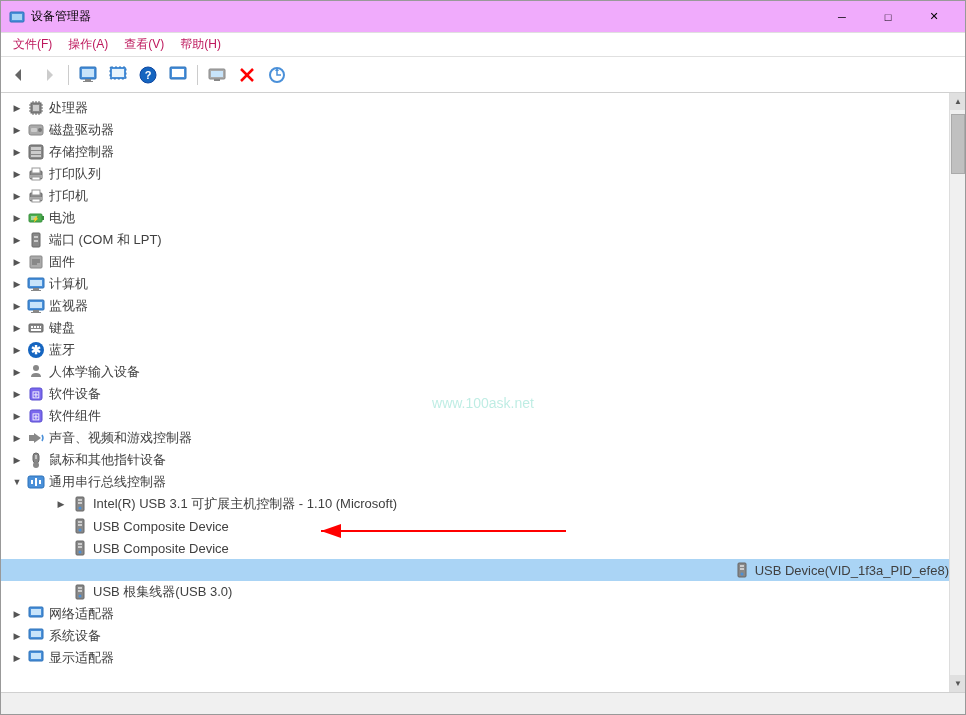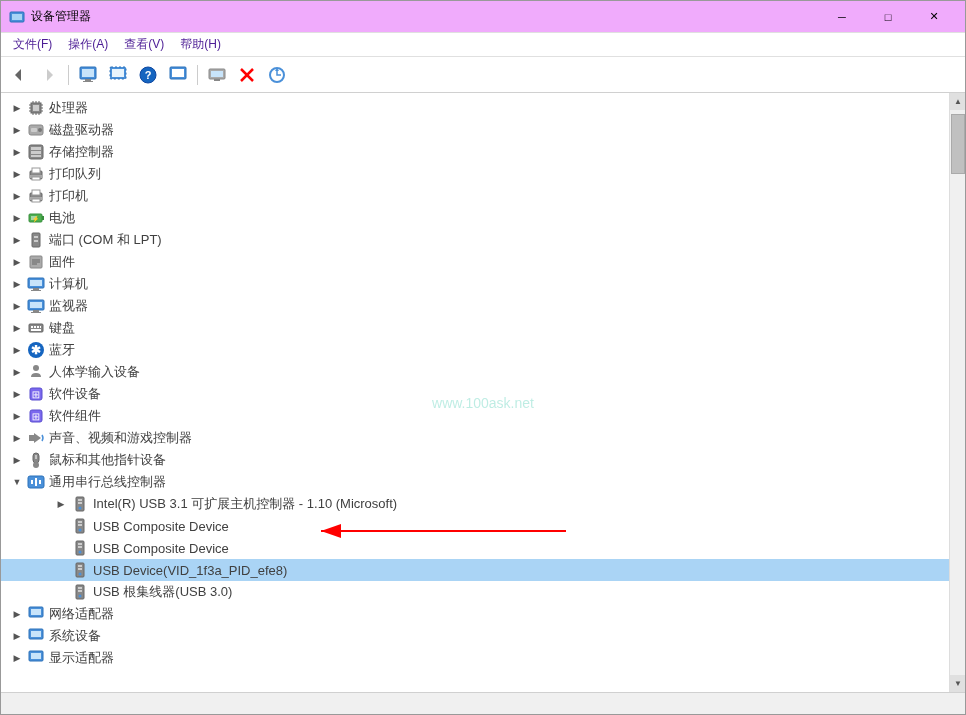--- a/index.html
+++ b/index.html
@@ -63,21 +63,21 @@
       display: flex;
       align-items: center;
       padding: 0 4px;
       border-bottom: 1px solid #e0e0e0;
       background: #fff;
     }
     .menu-item {
       padding: 2px 8px;
       cursor: pointer;
       font-size: 12px;
-      color: #4c1d95;
+      color: #be185d;
     }
     .toolbar {
       height: 36px;
       display: flex;
       align-items: center;
       padding: 0 4px;
       border-bottom: 1px solid #d0d0d0;
       background: #fff;
       gap: 2px;
     }
@@ -187,20 +187,21 @@
     }
     .main-content {
       position: relative;
       flex: 1;
       overflow: hidden;
       display: flex;
     }
     
     .row-selected {
       background: #aad4f5 !important;
+      justify-content: flex-end;
     }
   </style>
 </head>
 <body>
 
 <div class="window">
 
   <div class="title-bar">
     <div class="title-bar-icon">
       <svg viewBox="0 0 16 16" fill="none">

